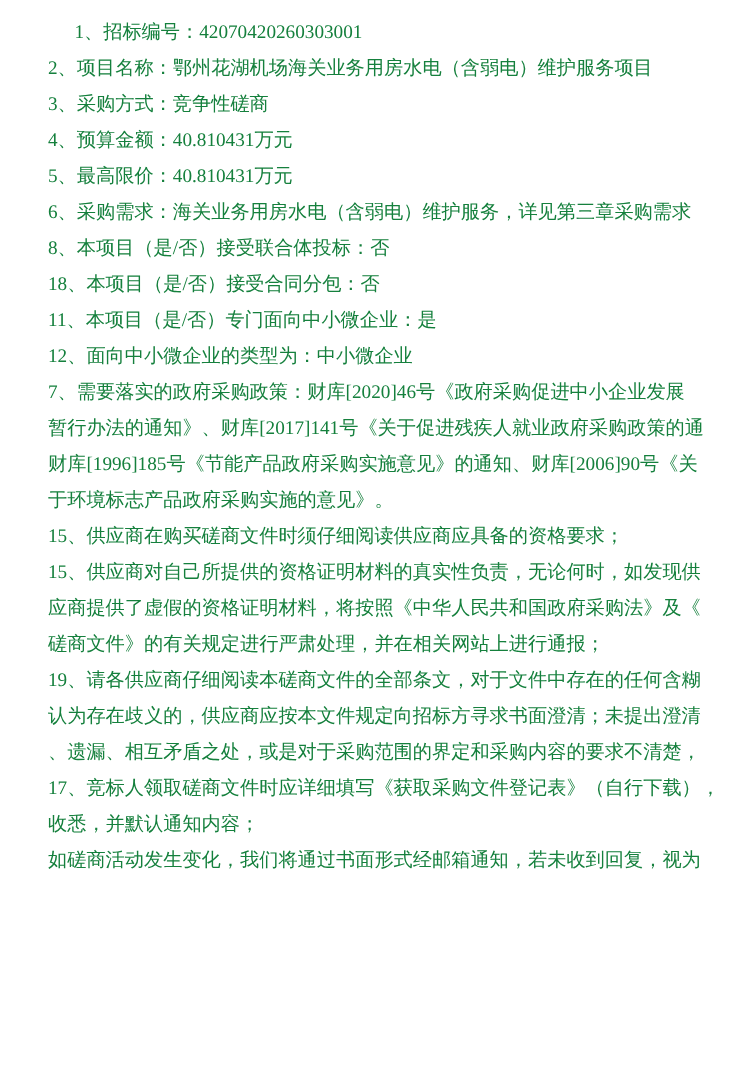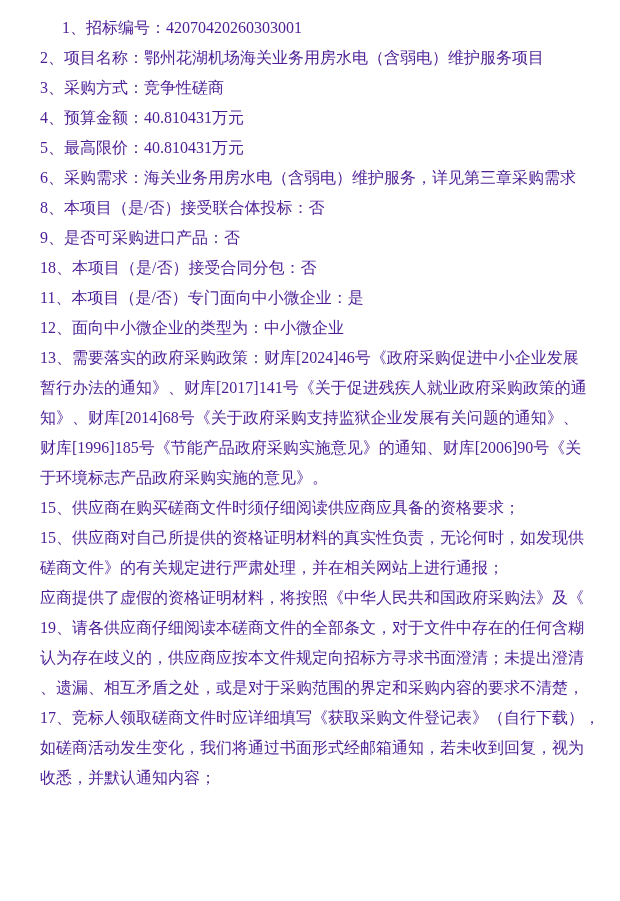--- a/index.html
+++ b/index.html
@@ -26,21 +26,21 @@
     white-space: nowrap;
     letter-spacing: 0px;
   }
   .first-line-indent {
     padding-left: 22px;
   }
 </style>
 </head>
 <body>
 
-<div class="doc" id="doc-root" style="color: #4c1d95;">
+<div class="doc" id="doc-root" style="color: #15803d;">
     <div>
       <div class="line first-line-indent">1、招标编号：42070420260303001</div>
     </div>
     <div>
       <div class="line">2、项目名称：鄂州花湖机场海关业务用房水电（含弱电）维护服务项目</div>
     </div>
     <div>
       <div class="line">3、采购方式：竞争性磋商</div>
     </div>
     <div>
@@ -49,49 +49,45 @@
     <div>
       <div class="line">5、最高限价：40.810431万元</div>
     </div>
     <div>
       <div class="line">6、采购需求：海关业务用房水电（含弱电）维护服务，详见第三章采购需求</div>
     </div>
     <div>
       <div class="line">8、本项目（是/否）接受联合体投标：否</div>
     </div>
     <div>
-      <div class="line">9、是否可采购进口产品：否</div>
-    </div>
-    <div>
       <div class="line">18、本项目（是/否）接受合同分包：否</div>
     </div>
     <div>
       <div class="line">11、本项目（是/否）专门面向中小微企业：是</div>
     </div>
     <div>
       <div class="line">12、面向中小微企业的类型为：中小微企业</div>
     </div>
     <div>
-      <div class="line">13、需要落实的政府采购政策：财库[2024]46号《政府采购促进中小企业发展</div>
+      <div class="line">7、需要落实的政府采购政策：财库[2020]46号《政府采购促进中小企业发展</div>
       <div class="line">暂行办法的通知》、财库[2017]141号《关于促进残疾人就业政府采购政策的通</div>
-      <div class="line">知》、财库[2014]68号《关于政府采购支持监狱企业发展有关问题的通知》、</div>
       <div class="line">财库[1996]185号《节能产品政府采购实施意见》的通知、财库[2006]90号《关</div>
       <div class="line">于环境标志产品政府采购实施的意见》。</div>
     </div>
     <div>
       <div class="line">15、供应商在购买磋商文件时须仔细阅读供应商应具备的资格要求；</div>
     </div>
     <div>
       <div class="line">15、供应商对自己所提供的资格证明材料的真实性负责，无论何时，如发现供</div>
+      <div class="line">应商提供了虚假的资格证明材料，将按照《中华人民共和国政府采购法》及《</div>
       <div class="line">磋商文件》的有关规定进行严肃处理，并在相关网站上进行通报；</div>
-      <div class="line">应商提供了虚假的资格证明材料，将按照《中华人民共和国政府采购法》及《</div>
     </div>
     <div>
       <div class="line">19、请各供应商仔细阅读本磋商文件的全部条文，对于文件中存在的任何含糊</div>
       <div class="line">认为存在歧义的，供应商应按本文件规定向招标方寻求书面澄清；未提出澄清</div>
       <div class="line">、遗漏、相互矛盾之处，或是对于采购范围的界定和采购内容的要求不清楚，</div>
     </div>
     <div>
       <div class="line">17、竞标人领取磋商文件时应详细填写《获取采购文件登记表》（自行下载），</div>
+      <div class="line">收悉，并默认通知内容；</div>
       <div class="line">如磋商活动发生变化，我们将通过书面形式经邮箱通知，若未收到回复，视为</div>
-      <div class="line">收悉，并默认通知内容；</div>
     </div>
   </div>
 
 </body></html>

